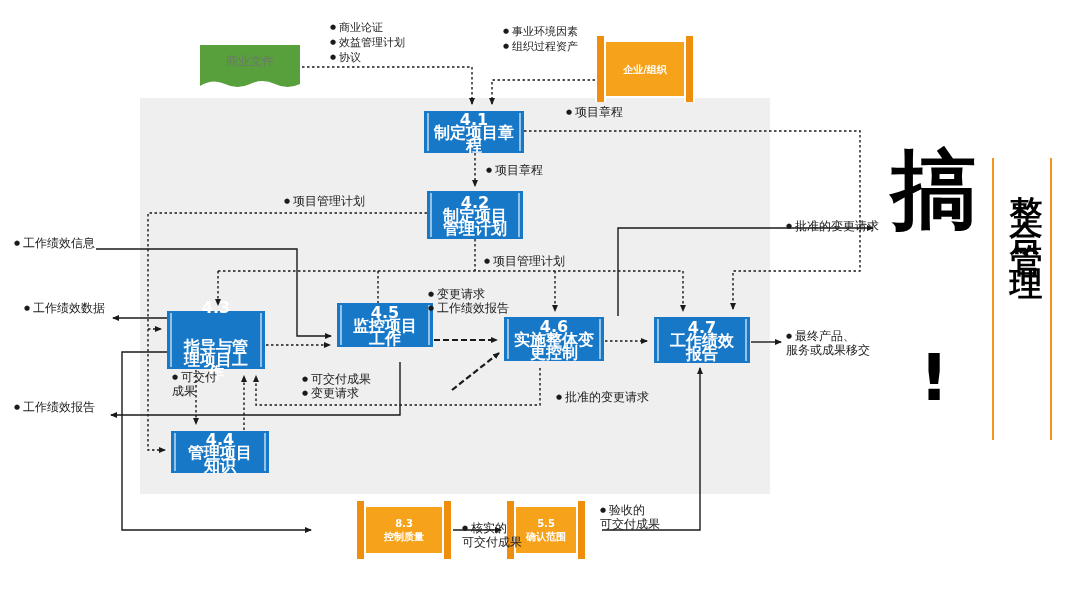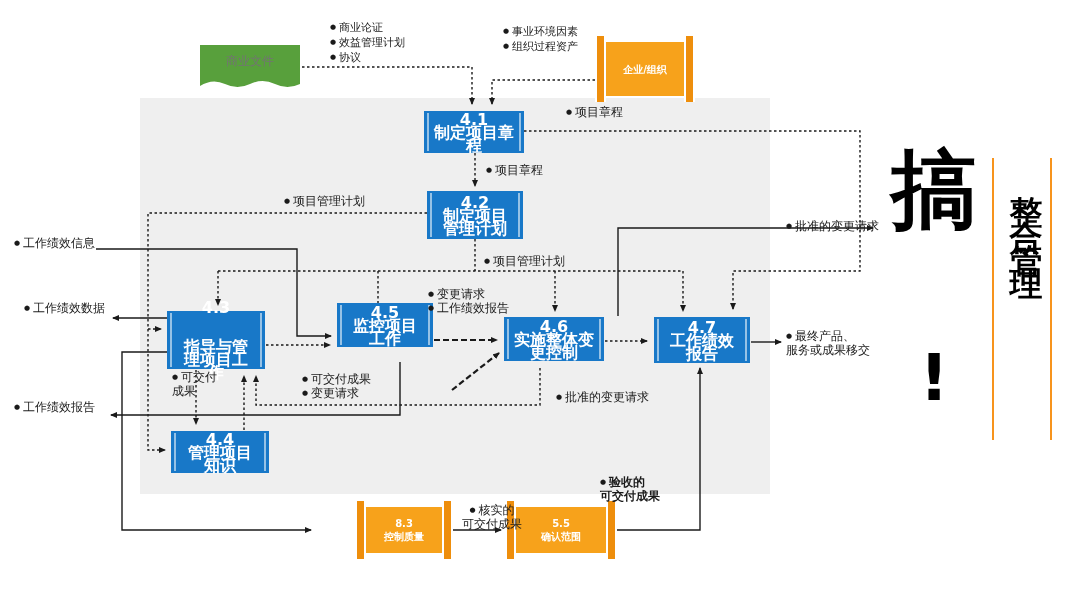--- a/index.html
+++ b/index.html
@@ -131,21 +131,21 @@
   </div>
   <div class="proc" style="left:654px;top:317px;width:96px;height:46px;">
     <span class="pid">4.7</span>
     <span class="pname">工作绩效报告</span>
   </div>
 
   <div class="scrollbox" style="left:317px;top:507px;width:94px;height:46px;margin-left:40px;">
     <span class="pid">8.3</span>
     <span class="pname">控制质量</span>
   </div>
-  <div class="scrollbox" style="left:507px;top:507px;width:108px;height:46px;">
+  <div class="scrollbox" style="left:507px;top:507px;width:78px;height:46px;">
     <span class="pid">5.5</span>
     <span class="pname">确认范围</span>
   </div>
 
   <span class="bullet" style="left:566px;top:105px;">项目章程</span>
   <span class="bullet" style="left:486px;top:163px;">项目章程</span>
   <span class="bullet" style="left:284px;top:194px;">项目管理计划</span>
   <span class="bullet" style="left:484px;top:254px;">项目管理计划</span>
   <span class="bullet" style="left:786px;top:219px;">批准的变更请求</span>
   <span class="bullet" style="left:14px;top:236px;">工作绩效信息</span>
@@ -153,23 +153,23 @@
   <span class="bullet" style="left:428px;top:287px;">变更请求</span>
   <span class="bullet" style="left:428px;top:301px;">工作绩效报告</span>
   <span class="bullet" style="left:172px;top:370px;">可交付
 成果</span>
   <span class="bullet" style="left:302px;top:372px;">可交付成果</span>
   <span class="bullet" style="left:302px;top:386px;">变更请求</span>
   <span class="bullet" style="left:556px;top:390px;">批准的变更请求</span>
   <span class="bullet" style="left:786px;top:329px;">最终产品、
 服务或成果移交</span>
   <span class="bullet" style="left:14px;top:400px;">工作绩效报告</span>
-  <span class="bullet" style="left:462px;top:503px;text-align:center;">核实的
+  <span class="bullet" style="left:462px;top:521px;">核实的
 可交付成果</span>
-  <span class="bullet" style="left:600px;top:475px;font-weight:bold;">验收的
+  <span class="bullet" style="left:600px;top:503px;">验收的
 可交付成果</span>
 
   <div class="big-char">搞</div>
   <div class="exclaim">!</div>
   <div class="vline" style="left:992px;"></div>
   <div class="vline" style="left:1050px;"></div>
   <div class="vert-title">整合管理</div>
 
 </div>
 

